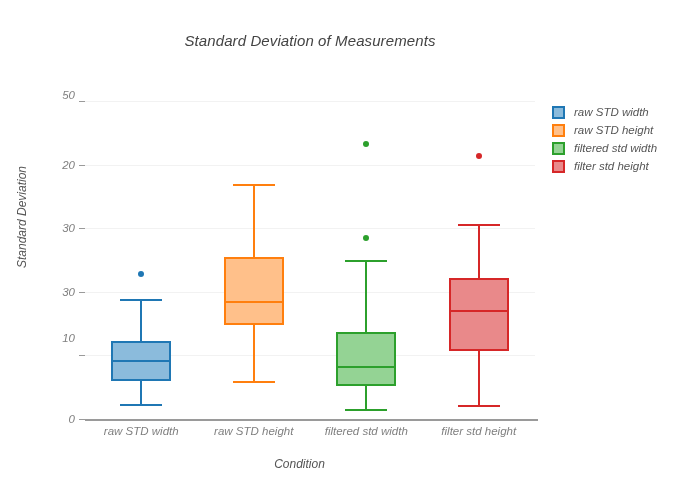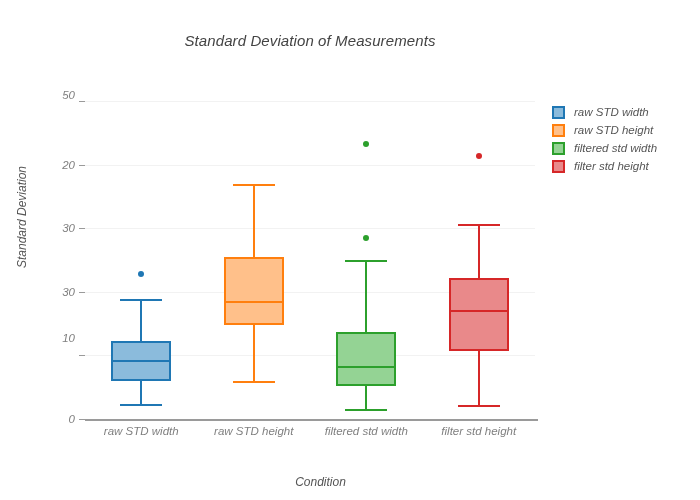--- a/index.html
+++ b/index.html
@@ -87,27 +87,26 @@
     left: -38px;
     top: 210px;
     width: 120px;
     text-align: center;
     font-size: 12px;
     color: #555555;
     transform: rotate(-90deg);
   }
   #x-axis-title {
     position: absolute;
-    left: 94px;
+    left: 73px;
     top: 457px;
     width: 453px;
     text-align: center;
     font-size: 12px;
     color: #555555;
-    margin-top: 18px;
   }
   .box-group { position: absolute; }
   .box-rect {
     position: absolute;
     box-sizing: border-box;
     border-width: 2px;
     border-style: solid;
   }
   .median-line { position: absolute; height: 2px; }
   .whisker-line { position: absolute; width: 2px; }

